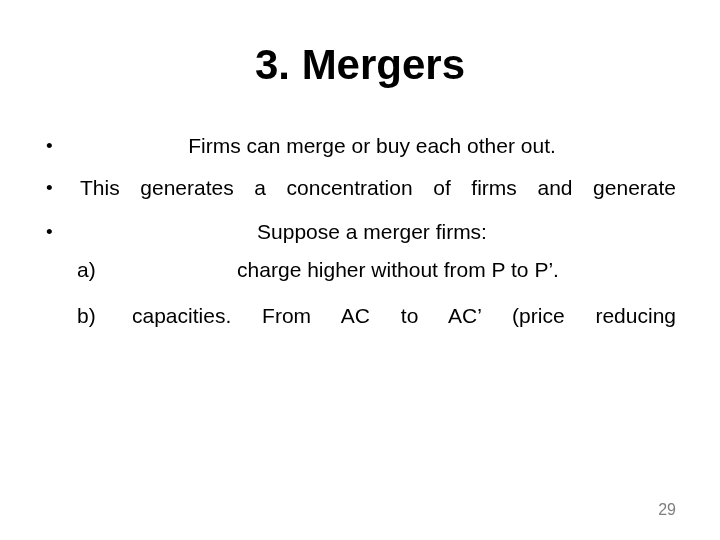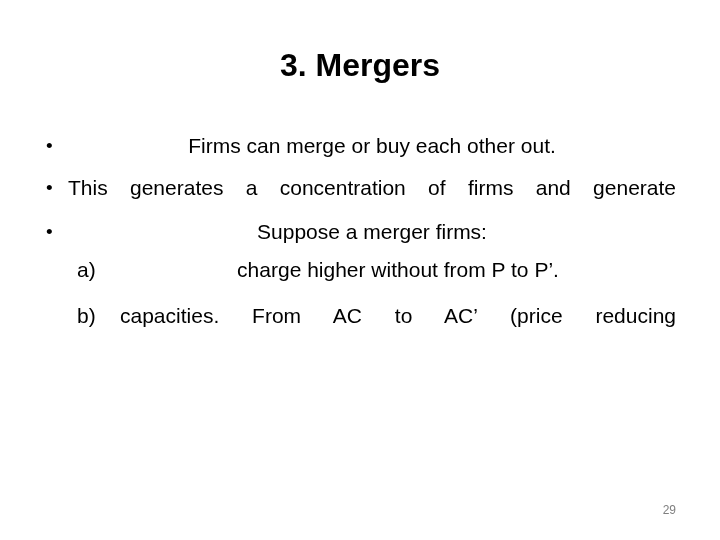--- a/index.html
+++ b/index.html
@@ -15,21 +15,21 @@
     overflow: hidden;
     font-family: "Liberation Sans", "DejaVu Sans", sans-serif;
     color: #000000;
   }
   .title {
     position: absolute;
     top: 40px;
     left: 0;
     width: 720px;
     text-align: center;
-    font-size: 32px;
+    font-size: 42px;
     font-weight: 700;
     line-height: 50px;
     letter-spacing: 0px;
   }
   .content {
     position: absolute;
     top: 131px;
     left: 46px;
     width: 630px;
   }
@@ -52,26 +52,27 @@
   .lvl2 .marker { width: 43px; }
   .p1 { margin-bottom: 12px; }
   .p2 { margin-bottom: 14px; }
   .p3 { margin-bottom: 8px; }
   .pa { margin-bottom: 14px; }
   .pb { line-height: 33px; }
   .line { text-align: center; }
   .line.j {
     text-align: justify;
     text-align-last: justify;
+    margin-left: 12px;
   }
   .page-number {
     position: absolute;
     top: 503px;
     right: 44px;
-    font-size: 12px;
+    font-size: 16px;
     line-height: 14px;
     color: #7f7f7f;
   }
 </style>
 </head>
 <body>
 
 <div id="slide">
 
   <div class="title">3. Mergers</div>

